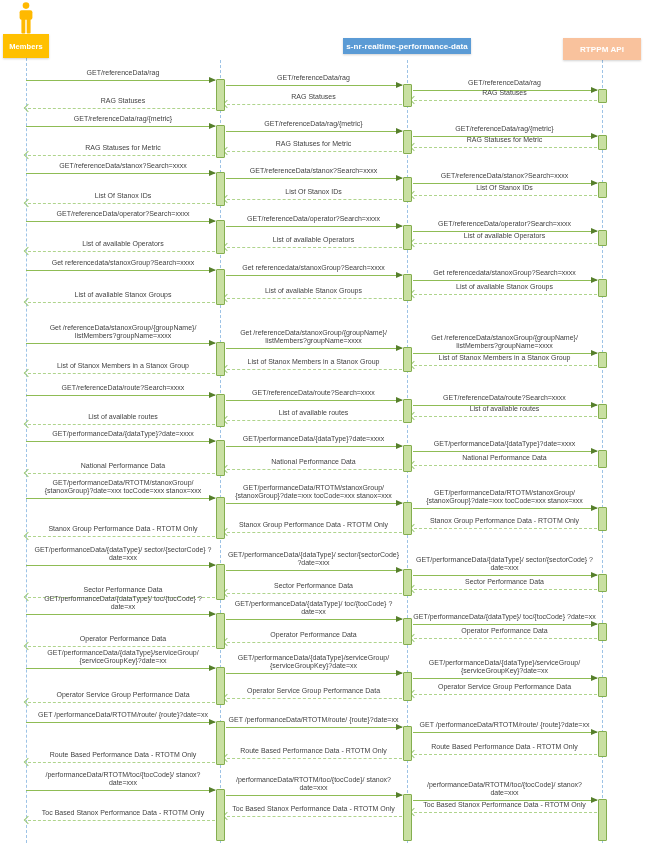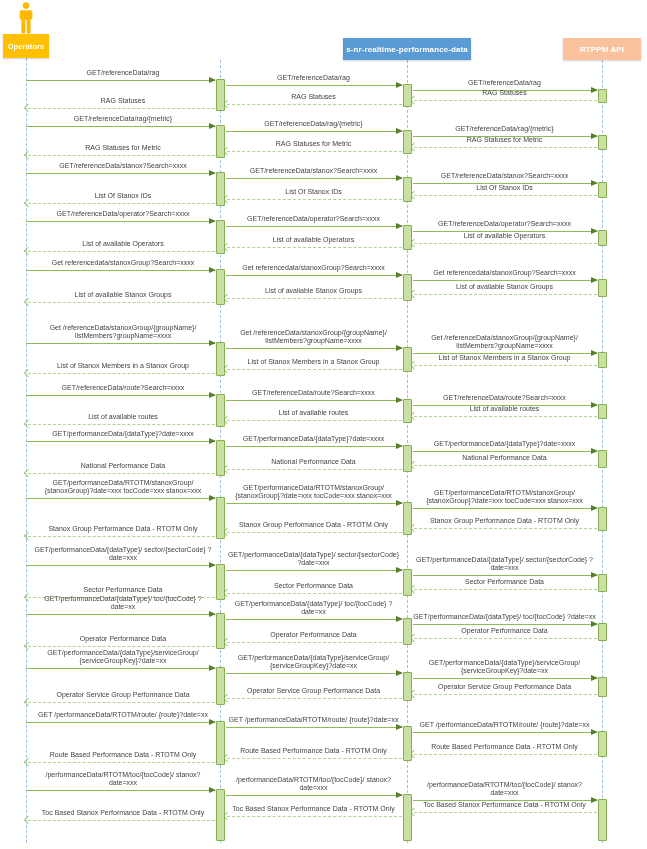--- a/index.html
+++ b/index.html
@@ -45,23 +45,23 @@
     <div class="lifeline" style="left: 601.5px; top: 60px; height: 783px; border-left-color: rgb(157, 195, 230);"></div>
     <div class="person" style="left: 15px; top: 2px;"><svg width="22" height="32" viewBox="0 0 22 32">
         <g fill="#FFB900">
           <circle cx="11" cy="3.6" r="3.3"></circle>
           <rect x="4.6" y="8.2" width="12.8" height="9.6" rx="2"></rect>
           <rect x="6.4" y="16.5" width="3.9" height="15" rx="1"></rect>
           <rect x="11.7" y="16.5" width="3.9" height="15" rx="1"></rect>
         </g>
       </svg></div>
     <div class="actor" style="left: 3px; top: 34px; width: 46px; height: 24px; background: rgb(255, 192, 0); font-size: 7.5px;">
-      <span>Operators</span>
+      <span>Members</span>
     </div>
-    <div class="actor" style="left: 343px; top: 38px; width: 128px; height: 22px; background: rgb(91, 155, 213); font-size: 8px;">
+    <div class="actor" style="left: 343px; top: 38px; width: 128px; height: 16px; background: rgb(91, 155, 213); font-size: 8px;">
       <span>s-nr-realtime-performance-data</span>
     </div>
     <div class="actor" style="left: 563px; top: 38px; width: 78px; height: 22px; background: rgb(249, 194, 157); font-size: 8px;">
       <span>RTPPM API</span>
     </div>
     <div class="msg-line" style="left: 26px; top: 80px; width: 188.5px;"></div>
     <div class="arrowhead" style="left: 208.5px; top: 77px;"></div>
     <div class="label" style="left: 32px; width: 182px; bottom: 771px;">GET/referenceData/rag</div>
     <div class="msg-line resp" style="left: 28px; top: 108px; width: 186.5px;"></div>
     <div class="chevron" style="left: 25px; top: 105px;"></div>

